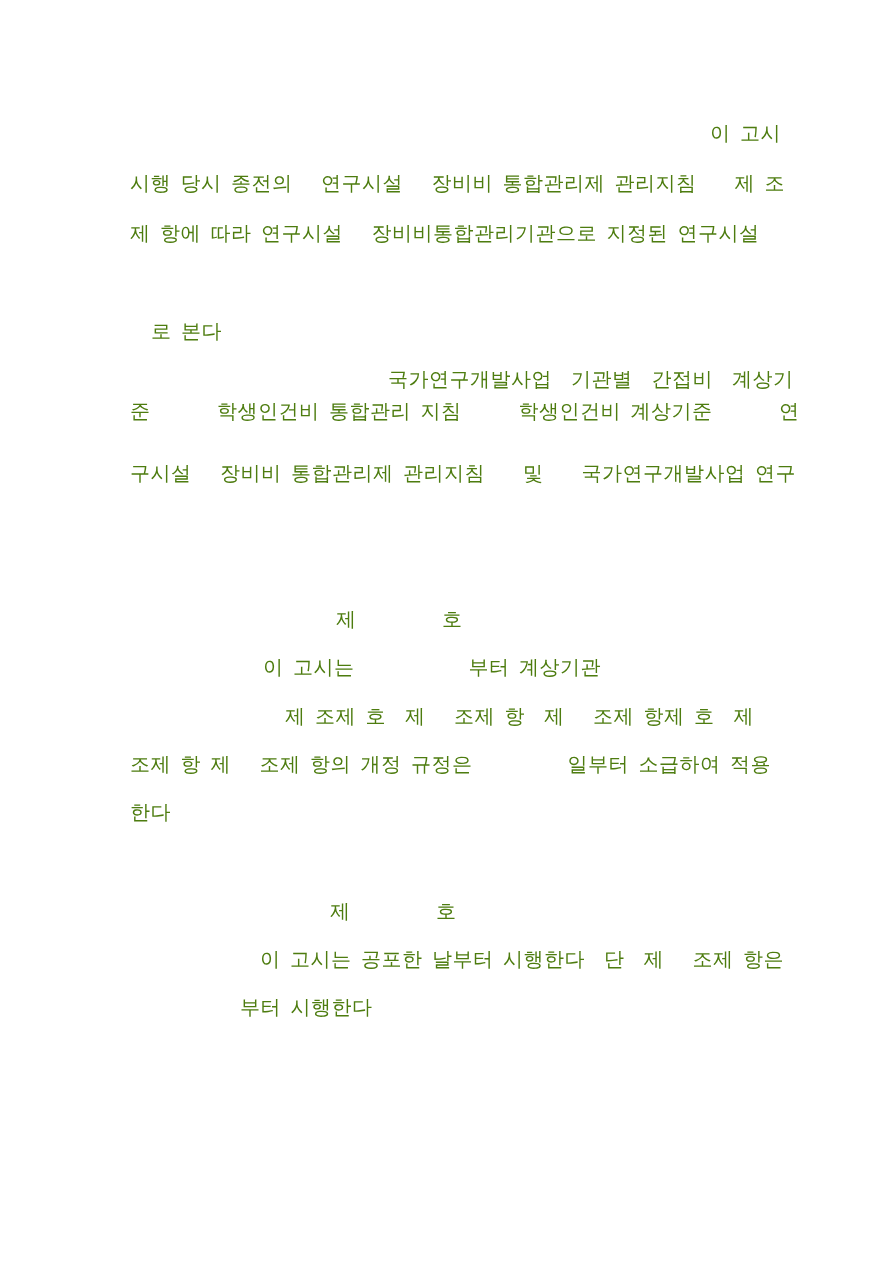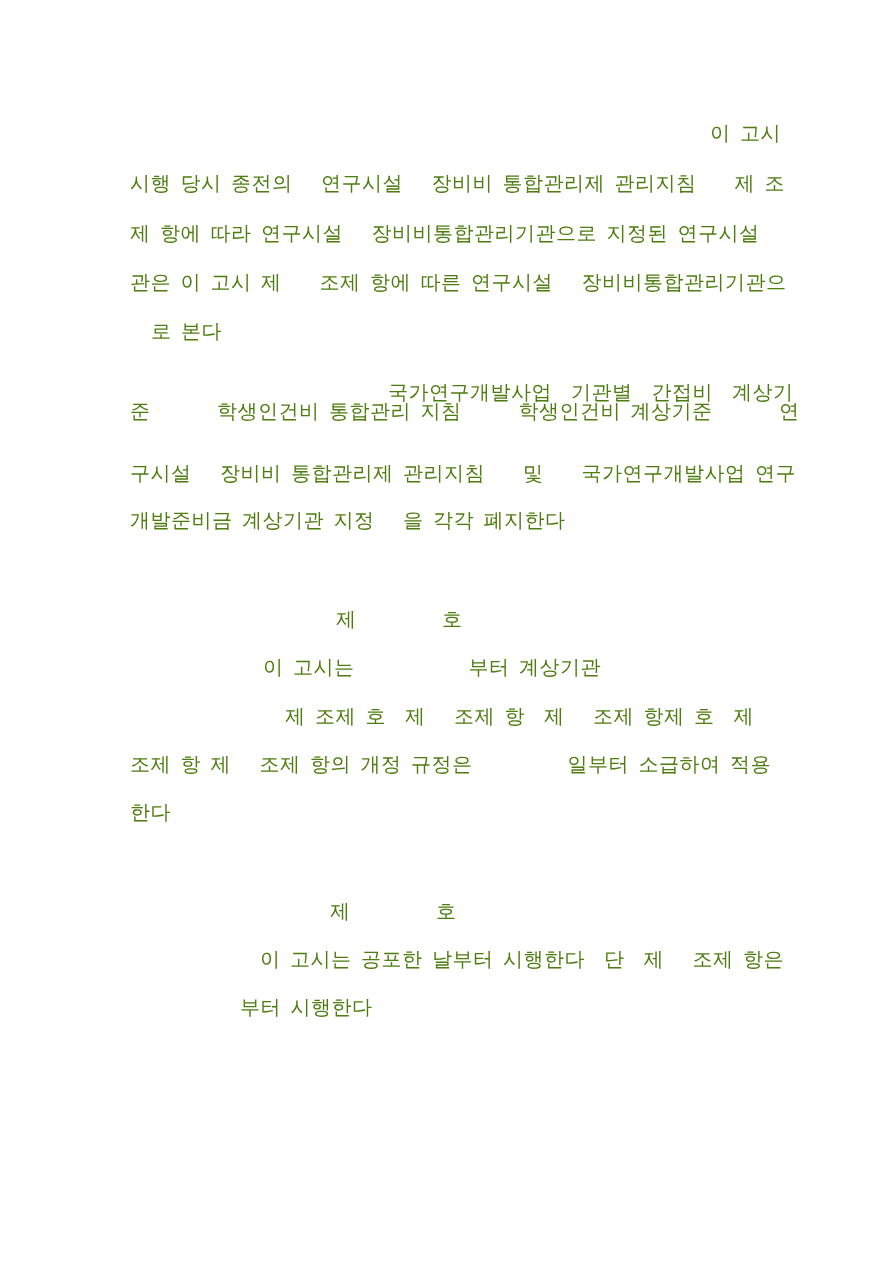--- a/index.html
+++ b/index.html
@@ -25,46 +25,44 @@
     word-spacing: 4px;
     letter-spacing: 0.5px;
     color: #4d7c0f;
   }
   
   .l1  { left: 710px; top: 118px; }
   .l2  { left: 130px; top: 168px; }
   .l3  { left: 130px; top: 218px; }
   .l4  { left: 130px; top: 267px; }
   .l5  { left: 130px; top: 316px; margin-left: 21px; }
-  .l6  { left: 388px; top: 377px; }
+  .l6  { left: 388px; top: 364px; }
   .l7  { left: 130px; top: 396px; text-align: right; }
   .l8  { left: 130px; top: 458px; }
   .l9  { left: 130px; top: 505px; }
   .l10 { left: 336px; top: 604px; }
   .l11 { left: 263px; top: 652px; }
   .l12 { left: 285px; top: 701px; }
   .l13 { left: 130px; top: 749px; }
   .l14 { left: 130px; top: 797px; }
   .l15 { left: 330px; top: 896px; }
   .l16 { left: 260px; top: 944px; }
   .l17 { left: 240px; top: 992px; }
 </style>
 </head>
 <body>
 
 <div class="page">
   <div class="doc-line l1">이 고시</div>
   <div class="doc-line l2">시행 당시 종전의   연구시설   장비비 통합관리제 관리지침    제 조</div>
   <div class="doc-line l3">제 항에 따라 연구시설   장비비통합관리기관으로 지정된 연구시설</div>
-  <div class="doc-line l4">관은 이 고시 제    조제 항에 따른 연구시설   장비비통합관리기관으</div>
   <div class="doc-line l5">로 본다</div>
   <div class="doc-line l6">국가연구개발사업  기관별  간접비  계상기</div>
   <div class="doc-line l7">준       학생인건비 통합관리 지침      학생인건비 계상기준       연</div>
   <div class="doc-line l8">구시설   장비비 통합관리제 관리지침    및    국가연구개발사업 연구</div>
-  <div class="doc-line l9">개발준비금 계상기관 지정   을 각각 폐지한다</div>
   <div class="doc-line l10">제         호</div>
   <div class="doc-line l11">이 고시는            부터 계상기관</div>
   <div class="doc-line l12">제 조제 호  제   조제 항  제   조제 항제 호  제</div>
   <div class="doc-line l13">조제 항 제   조제 항의 개정 규정은          일부터 소급하여 적용</div>
   <div class="doc-line l14">한다</div>
   <div class="doc-line l15">제         호</div>
   <div class="doc-line l16">이 고시는 공포한 날부터 시행한다  단  제   조제 항은</div>
   <div class="doc-line l17">부터 시행한다</div>
 </div>
 

